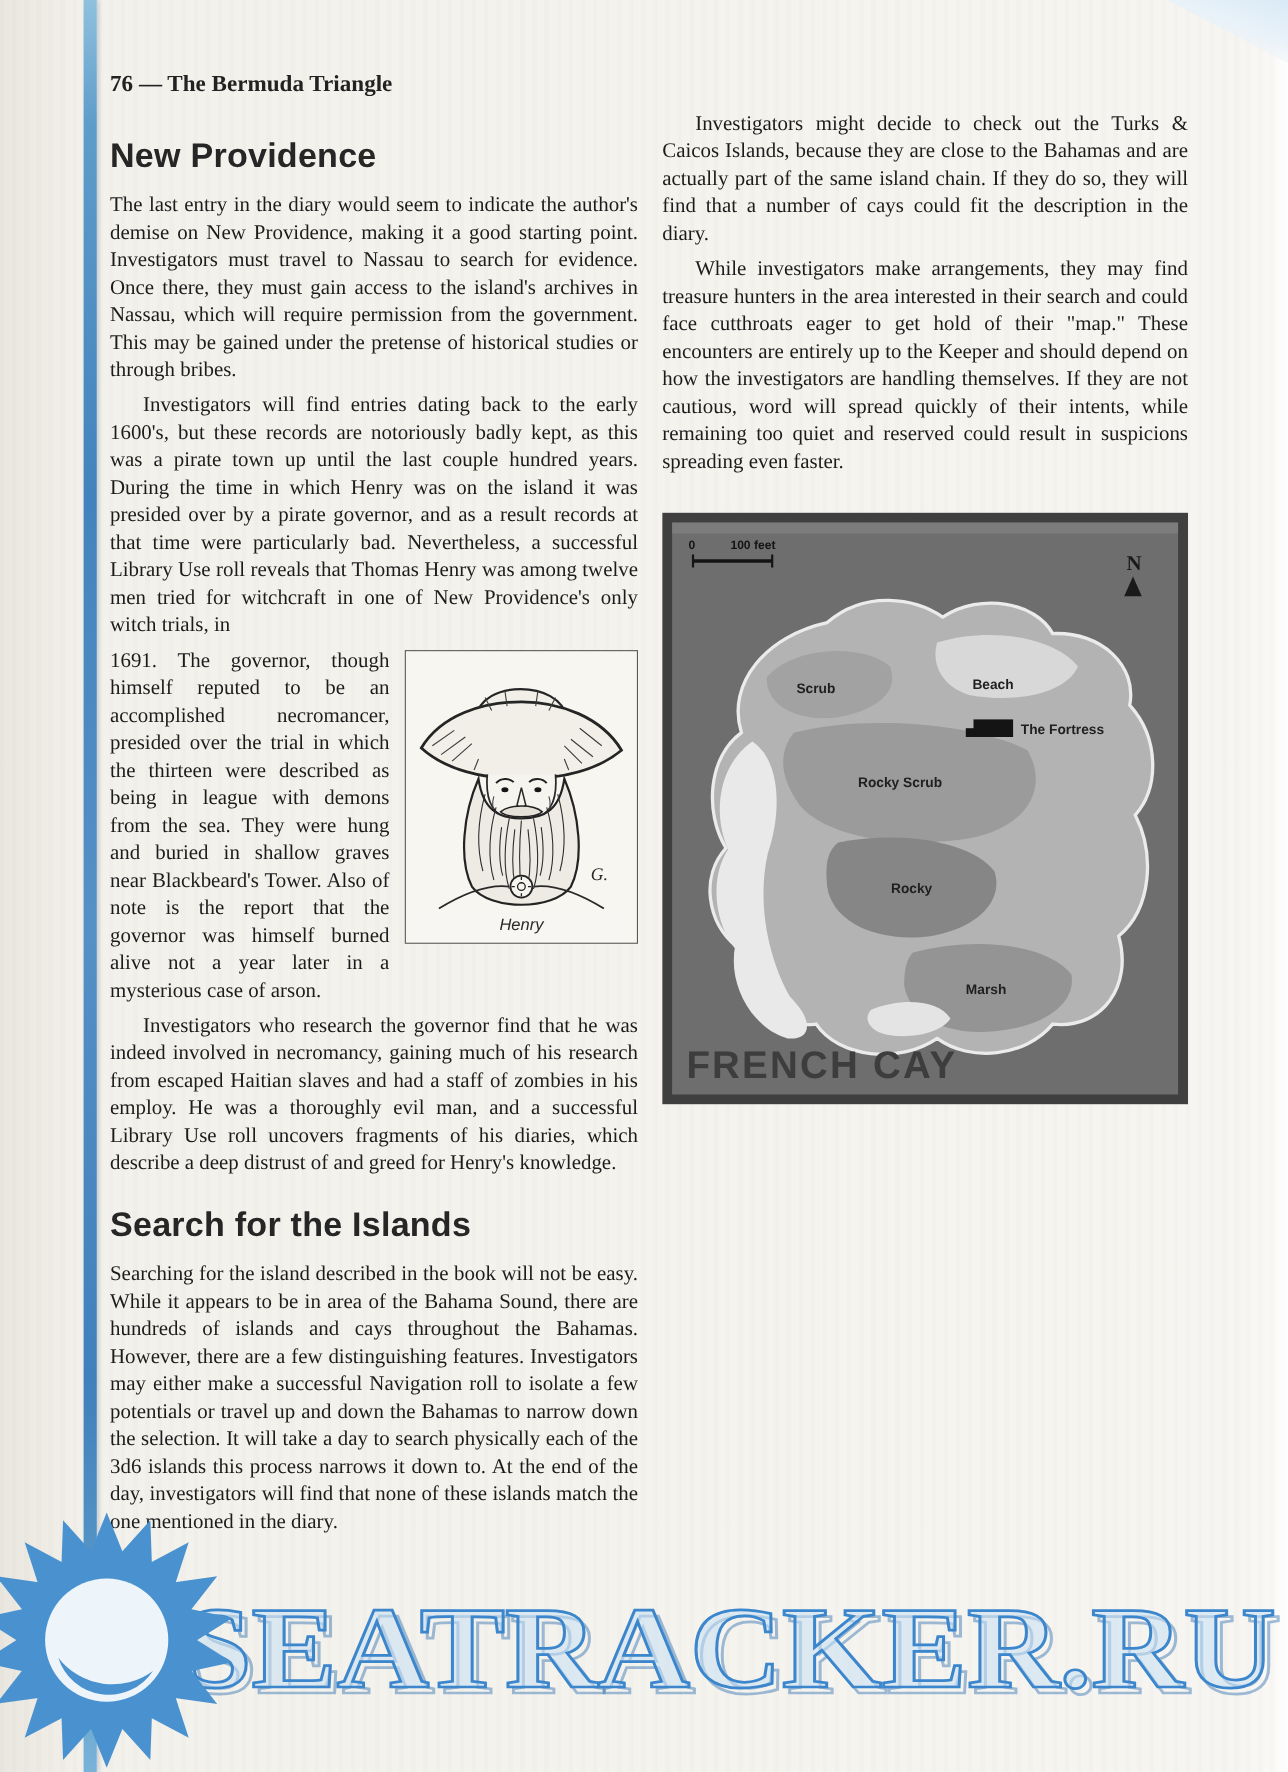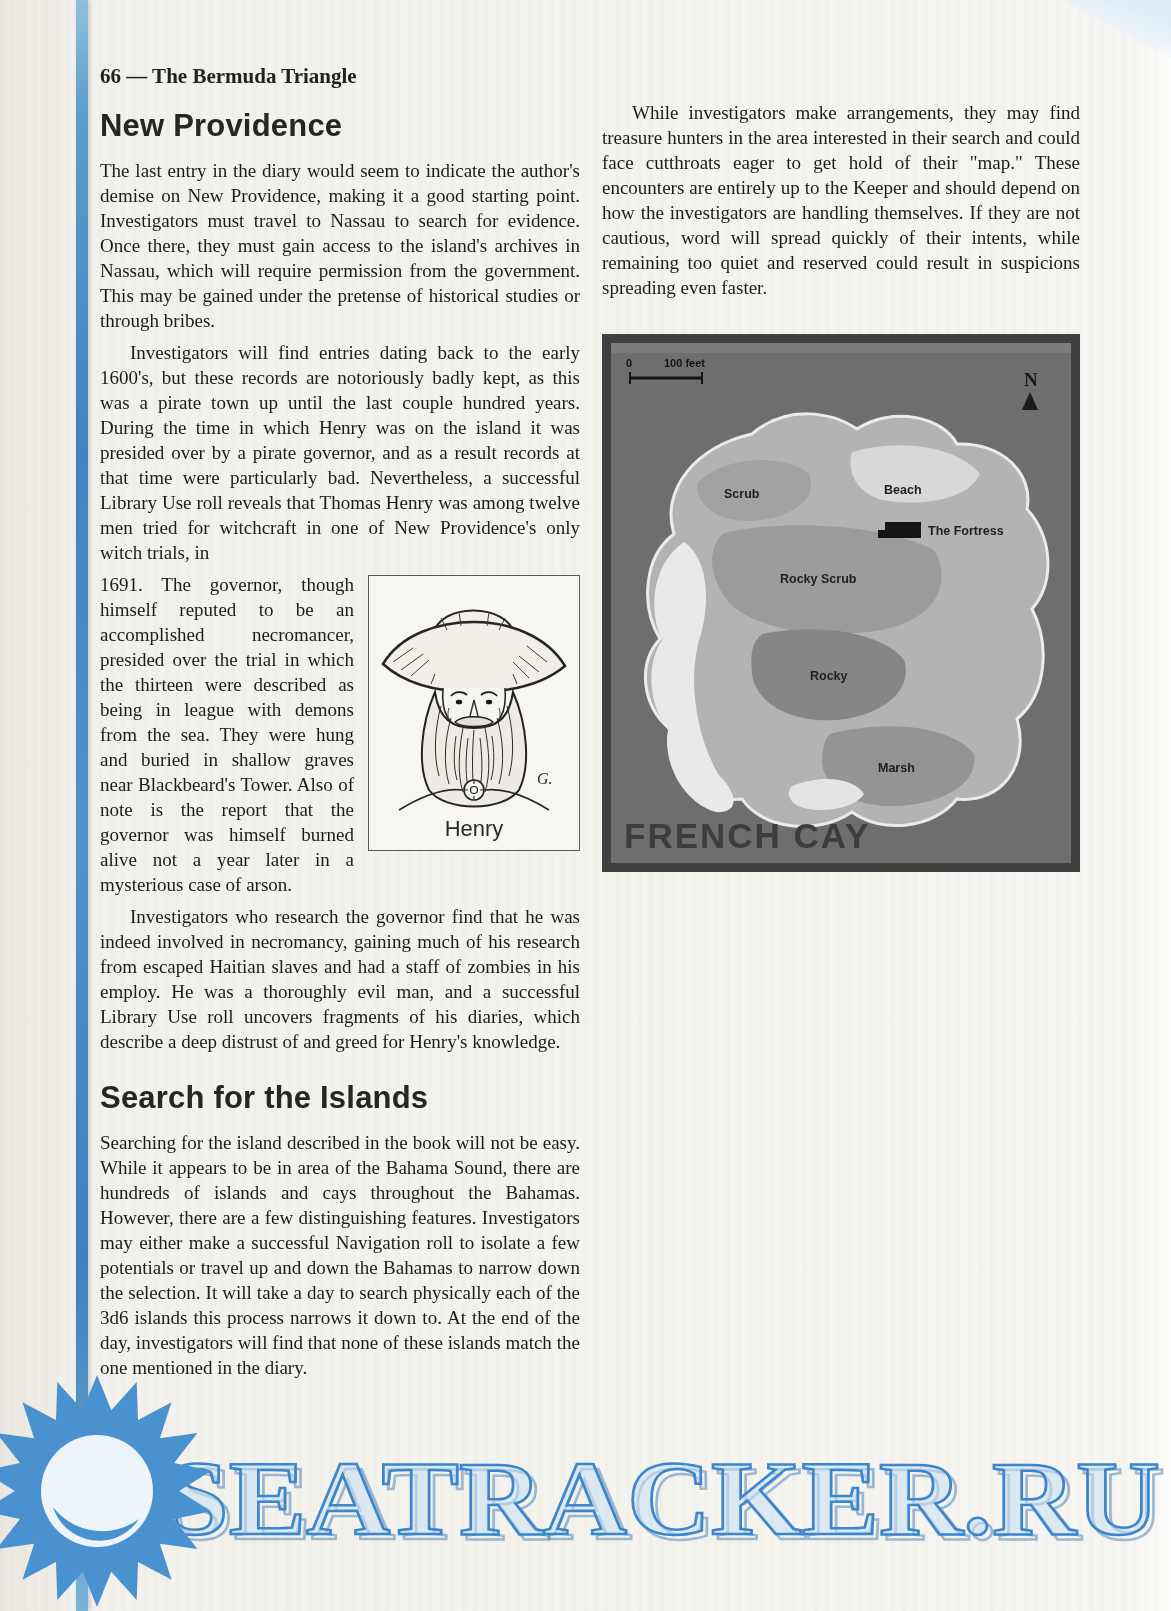--- a/index.html
+++ b/index.html
@@ -35,36 +35,36 @@
     font-family:"Liberation Serif", serif; font-weight:bold; font-size:21px; color:#222;
   }
 
   .col-left  { position:absolute; left:100px; top:108px; width:480px; z-index:3; }
   .col-right { position:absolute; left:602px; top:100px; width:478px; z-index:3; }
 
   .section-heading{
     font-family:"Liberation Sans", sans-serif; font-weight:700; font-size:31px;
     color:#262626; letter-spacing:0.2px; margin:26px 0 14px;
   }
-  .section-heading.first{ margin-top:0; }
+  .section-heading.first{ margin-top:16px; }
 
   p.body{
     font-size:19px; line-height:25px; text-align:justify; color:#1c1c1c; margin:0 0 7px;
   }
   p.body.indent{ text-indent:30px; }
 
   .wrap-block::after{ content:""; display:block; clear:both; }
 
   .portrait{
     float:right; width:212px; margin:3px 0 6px 14px;
     border:1px solid #5a5a55; background:#f7f6f2; padding:2px 2px 0;
   }
   .portrait svg{ display:block; width:100%; height:auto; }
   .portrait-caption{
-    font-family:"Liberation Sans", sans-serif; font-size:22px;
+    font-family:"Liberation Sans", sans-serif; font-style:italic; font-size:15px;
     color:#2a2a2a; text-align:center; padding:2px 0 8px;
   }
 
   .map-figure{ margin-top:34px; width:478px; height:538px; position:relative; }
   .map-figure svg{ display:block; }
 
   .watermark{
     position:absolute; left:150px; top:1418px; width:1021px; height:150px; z-index:6;
     pointer-events:none;
   }
@@ -75,21 +75,21 @@
 </style>
 </head>
 <body>
 
 <div class="page">
 
   <div class="edge-strip"></div>
   <div class="edge-right"></div>
   <div class="corner-fold"></div>
 
-  <div class="page-header">66 — The Bermuda Triangle</div>
+  <div class="page-header">76 — The Bermuda Triangle</div>
 
   <div class="col-left">
 
     <h2 class="section-heading first">New Providence</h2>
 
     <p class="body">The last entry in the diary would seem to indicate the author's demise on New Providence, making it a good starting point. Investigators must travel to Nassau to search for evidence. Once there, they must gain access to the island's archives in Nassau, which will require permission from the government. This may be gained under the pretense of historical studies or through bribes.</p>
 
     <p class="body indent">Investigators will find entries dating back to the early 1600's, but these records are notoriously badly kept, as this was a pirate town up until the last couple hundred years. During the time in which Henry was on the island it was presided over by a pirate governor, and as a result records at that time were particularly bad. Nevertheless, a successful Library Use roll reveals that Thomas Henry was among twelve men tried for witchcraft in one of New Providence's only witch trials, in</p>
 
     <div class="wrap-block">
@@ -155,20 +155,21 @@
 
     <p class="body indent">Investigators who research the governor find that he was indeed involved in necromancy, gaining much of his research from escaped Haitian slaves and had a staff of zombies in his employ. He was a thoroughly evil man, and a successful Library Use roll uncovers fragments of his diaries, which describe a deep distrust of and greed for Henry's knowledge.</p>
 
     <h2 class="section-heading">Search for the Islands</h2>
 
     <p class="body">Searching for the island described in the book will not be easy. While it appears to be in area of the Bahama Sound, there are hundreds of islands and cays throughout the Bahamas. However, there are a few distinguishing features. Investigators may either make a successful Navigation roll to isolate a few potentials or travel up and down the Bahamas to narrow down the selection. It will take a day to search physically each of the 3d6 islands this process narrows it down to. At the end of the day, investigators will find that none of these islands match the one mentioned in the diary.</p>
   </div>
 
   <div class="col-right">
 
+    <p class="body indent">Investigators might decide to check out the Turks &amp; Caicos Islands, because they are close to the Bahamas and are actually part of the same island chain. If they do so, they will find that a number of cays could fit the description in the diary.</p>
 
 
     <p class="body indent">While investigators make arrangements, they may find treasure hunters in the area interested in their search and could face cutthroats eager to get hold of their "map." These encounters are entirely up to the Keeper and should depend on how the investigators are handling themselves. If they are not cautious, word will spread quickly of their intents, while remaining too quiet and reserved could result in suspicions spreading even faster.</p>
 
     <div class="map-figure">
       <svg viewBox="0 0 478 538" width="478" height="538">
 
         <rect x="0" y="0" width="478" height="538" fill="#3f3f3f"></rect>
         <rect x="9" y="9" width="460" height="520" fill="#6e6e6e"></rect>
         <rect x="9" y="9" width="460" height="10" fill="#8a8a8a" opacity="0.5"></rect>

